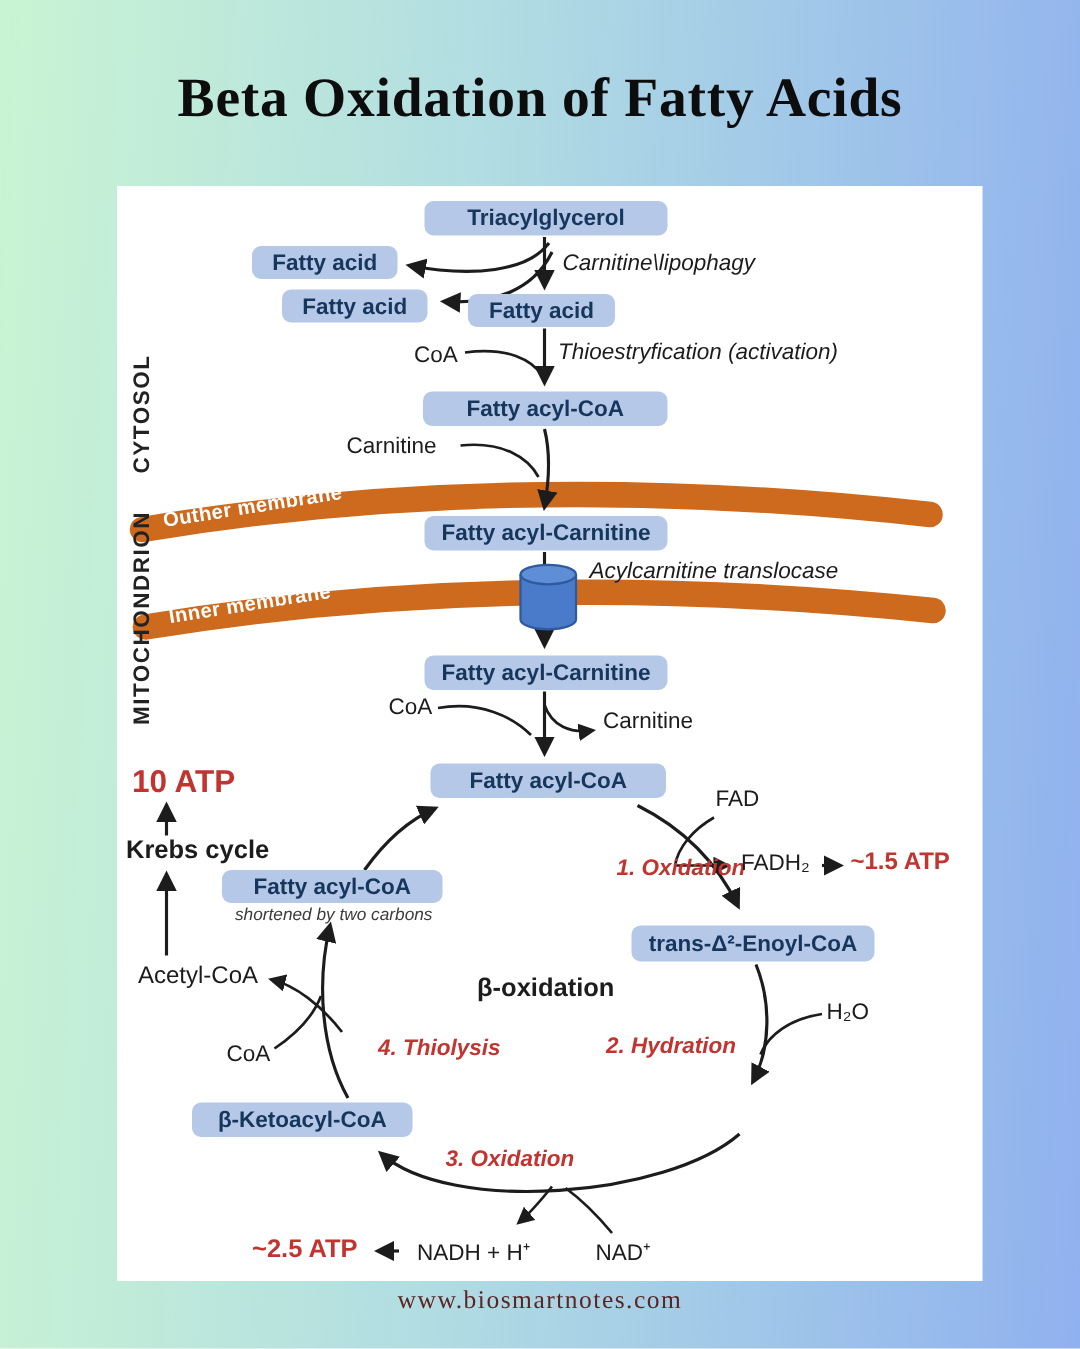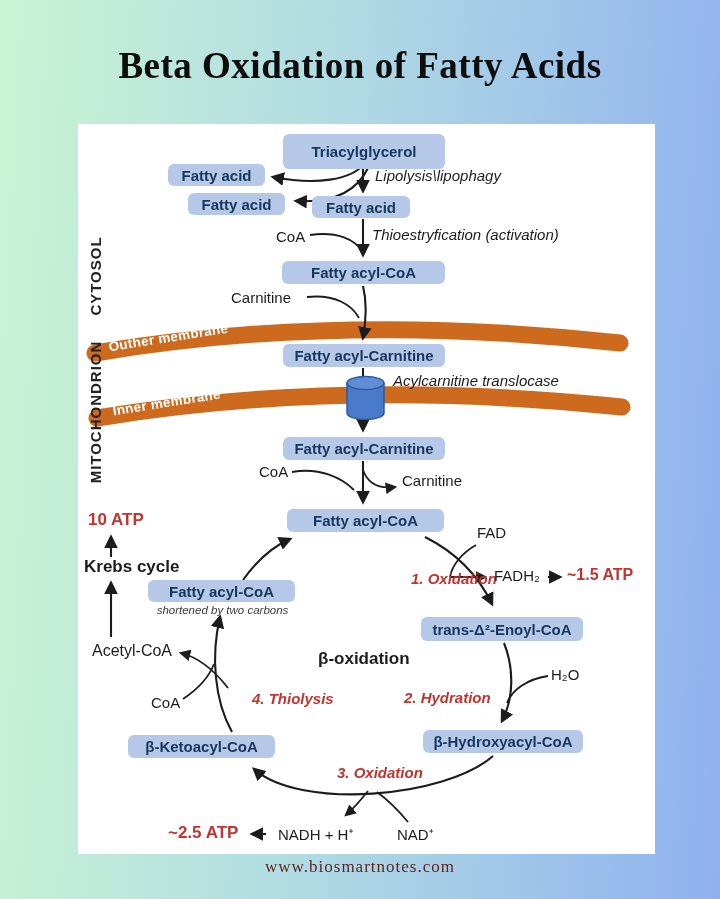--- a/index.html
+++ b/index.html
@@ -102,54 +102,53 @@
       <path d="M347,383 L347,413 A18.5,6.5 0 0 0 384,413 L384,383" fill="#4a7bcb" stroke="#2e5a9e" stroke-width="1.5"></path>
       <ellipse cx="365.5" cy="383" rx="18.5" ry="6.5" fill="#5f8ed7" stroke="#2e5a9e" stroke-width="1.5"></ellipse>
     </g>
   </svg>
 
   <div class="vert" style="left:95px;top:276px;">CYTOSOL</div>
   <div class="vert" style="left:95px;top:412px;">MITOCHONDRION</div>
   <div class="memlbl" style="left:108px;top:330px;">Outher membrane</div>
   <div class="memlbl" style="left:112px;top:395px;">Inner membrane</div>
 
-  <div class="box" style="left:283px;top:134px;width:162px;height:35px;">Triacylglycerol</div>
+  <div class="box" style="left:283px;top:134px;width:162px;height:23px;">Triacylglycerol</div>
   <div class="box" style="left:168px;top:164px;width:97px;height:22px;">Fatty acid</div>
   <div class="box" style="left:188px;top:193px;width:97px;height:22px;">Fatty acid</div>
   <div class="box" style="left:312px;top:196px;width:98px;height:22px;">Fatty acid</div>
   <div class="box" style="left:282px;top:261px;width:163px;height:23px;">Fatty acyl-CoA</div>
   <div class="box" style="left:283px;top:344px;width:162px;height:23px;">Fatty acyl-Carnitine</div>
   <div class="box" style="left:283px;top:437px;width:162px;height:23px;">Fatty acyl-Carnitine</div>
   <div class="box" style="left:287px;top:509px;width:157px;height:23px;">Fatty acyl-CoA</div>
   <div class="box" style="left:148px;top:580px;width:147px;height:22px;">Fatty acyl-CoA</div>
   <div class="box" style="left:421px;top:617px;width:162px;height:24px;">trans-Δ²-Enoyl-CoA</div>
-  <div class="box" style="left:423px;top:730px;width:160px;height:23px;">β-Hydroxyacyl-CoA</div>
   <div class="box" style="left:128px;top:735px;width:147px;height:23px;">β-Ketoacyl-CoA</div>
 
-  <div class="lbl it" style="left:375px;top:167px;">Lipolysis\lipophagy</div>
+  <div class="lbl it" style="left:375px;top:167px;">Carnitine\lipophagy</div>
   <div class="lbl it" style="left:393px;top:372px;">Acylcarnitine translocase</div>
   <div class="lbl it" style="left:372px;top:226px;">Thioestryfication (activation)</div>
   <div class="lbl it red" style="left:383px;top:570px;margin-left:28px;">1. Oxidation</div>
   <div class="lbl it red" style="left:404px;top:689px;">2. Hydration</div>
-  <div class="lbl it red" style="left:297px;top:764px;margin-left:40px;">3. Oxidation</div>
+  <div class="lbl it red" style="left:297px;top:764px;">3. Oxidation</div>
   <div class="lbl it red" style="left:228px;top:690px;margin-left:24px;">4. Thiolysis</div>
   <div class="lbl bold" style="left:318px;top:649px;font-size:17px;">β-oxidation</div>
   <div class="lbl small it" style="left:149px;top:604px;width:147px;text-align:center;">shortened by two carbons</div>
 
   <div class="lbl" style="left:276px;top:228px;">CoA</div>
   <div class="lbl" style="left:231px;top:289px;">Carnitine</div>
   <div class="lbl" style="left:259px;top:463px;">CoA</div>
   <div class="lbl" style="left:402px;top:472px;">Carnitine</div>
   <div class="lbl" style="left:477px;top:524px;">FAD</div>
   <div class="lbl" style="left:494px;top:567px;">FADH₂</div>
   <div class="lbl" style="left:551px;top:666px;">H₂O</div>
   <div class="lbl" style="left:397px;top:824px;">NAD⁺</div>
   <div class="lbl" style="left:278px;top:824px;">NADH + H⁺</div>
   <div class="lbl" style="left:151px;top:694px;">CoA</div>
   <div class="lbl" style="left:92px;top:642px;font-size:16px;">Acetyl-CoA</div>
 
   <div class="lbl bold" style="left:84px;top:557px;font-size:17px;">Krebs cycle</div>
-  <div class="lbl red" style="left:88px;top:510px;font-size:17px;">10 ATP</div>
+  <div class="lbl red" style="left:88px;top:510px;font-size:21px;">10 ATP</div>
   <div class="lbl red" style="left:567px;top:566px;font-size:16px;">~1.5 ATP</div>
   <div class="lbl red" style="left:168px;top:823px;font-size:17px;">~2.5 ATP</div>
 
   <div id="footer-url">www.biosmartnotes.com</div>
 </div>
 
 </body></html>

